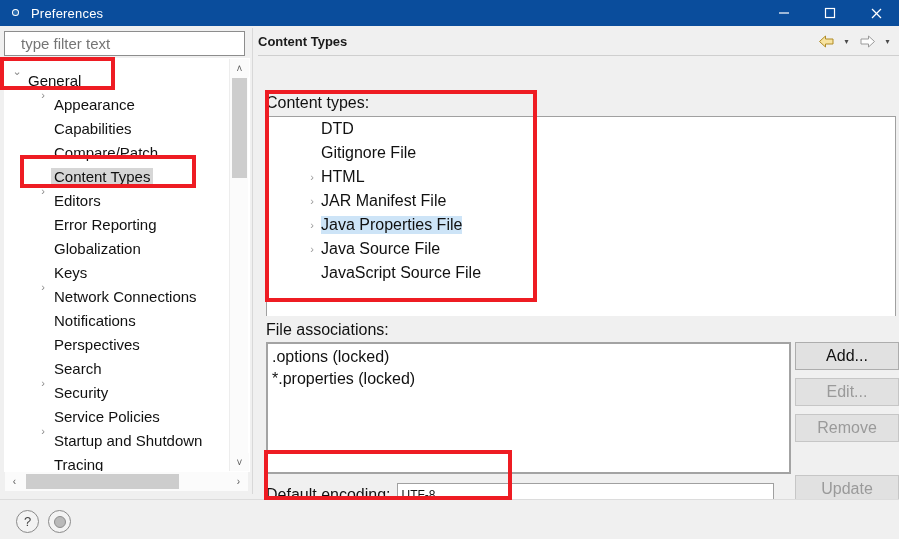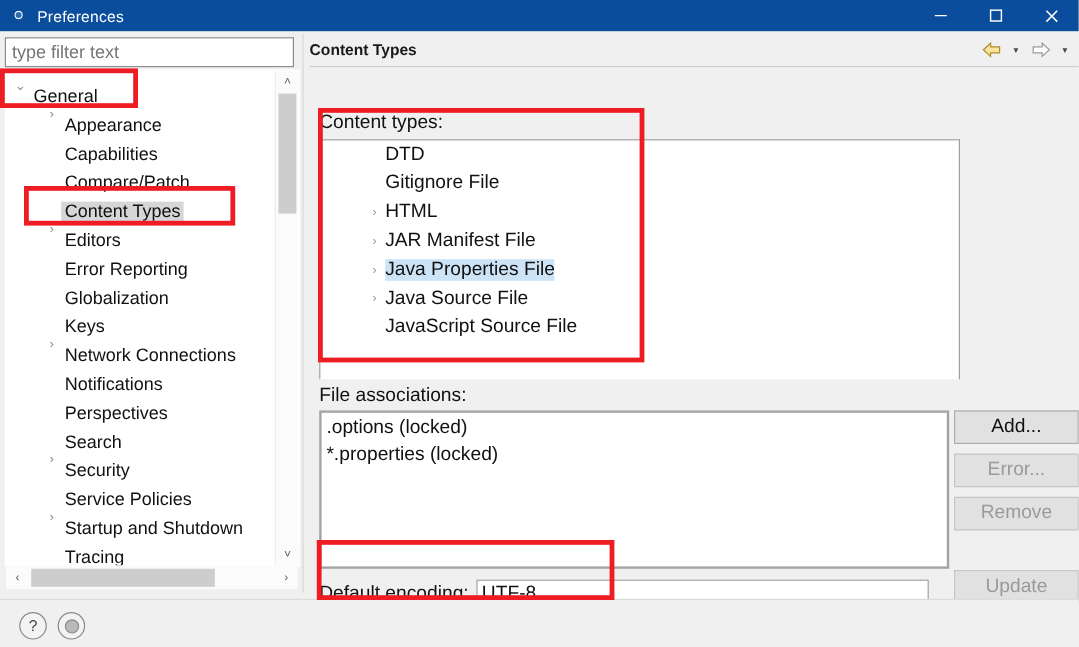--- a/index.html
+++ b/index.html
@@ -44,21 +44,21 @@
 
   
   .filter-wrap{
     position:absolute;left:4px;top:31px;width:241px;height:25px;
     background:#ffffff;border:1px solid #8d8d8d;box-sizing:border-box;
     display:flex;align-items:center;
   }
   .filter-input{
     border:0;outline:0;background:transparent;width:100%;
     font-family:"Liberation Sans", sans-serif;font-size:15px;color:#5a5a5a;
-    padding:0 5px;
+    padding:0 16px;
   }
   .tree{
     position:absolute;left:4px;top:58px;width:246px;height:414px;
     background:#ffffff;border:1px solid #ffffff;box-sizing:border-box;
     overflow:hidden;
   }
   .tree-items{position:absolute;left:0;top:0;width:229px;}
   .tree-item{
     height:24px;display:flex;align-items:center;font-size:15px;color:#111;
     white-space:nowrap;
@@ -111,21 +111,21 @@
   .nav-btn{width:22px;height:22px;display:flex;align-items:center;justify-content:center;}
   .nav-caret{width:15px;height:22px;display:flex;align-items:center;justify-content:center;color:#4a4a4a;font-size:8px;}
 
   .desc{
     position:absolute;left:8px;top:36px;font-size:16px;color:#111;white-space:nowrap;
   }
   .link{color:#1464a0;text-decoration:underline;}
 
   .lbl-ct{position:absolute;left:8px;top:66px;font-size:16px;color:#111;}
   .listbox-ct{
-    position:absolute;left:8px;top:88px;width:534px;height:200px;
+    position:absolute;left:8px;top:88px;width:630px;height:200px;
     background:#ffffff;border:1px solid #a0a0a0;border-bottom:0;box-sizing:border-box;
     overflow:hidden;
   }
   .ct-row{
     height:24px;display:flex;align-items:center;font-size:16px;color:#111;
     padding-left:36px;position:relative;white-space:nowrap;
   }
   .ct-row .cttwisty{
     position:absolute;left:38px;width:14px;text-align:center;color:#9a9a9a;font-size:11px;
   }
@@ -137,21 +137,21 @@
     position:absolute;left:8px;top:314px;width:525px;height:132px;
     background:#ffffff;border:2px solid #a3a3a3;box-sizing:border-box;
     padding:4px 0 0 4px;overflow:hidden;
   }
   .fa-row{height:22px;font-size:16px;color:#111;white-space:nowrap;}
 
   .enc-row{position:absolute;left:8px;top:455px;display:flex;align-items:center;}
   .enc-label{font-size:16px;color:#111;margin-right:6px;white-space:nowrap;}
   .enc-input{
     width:377px;height:24px;background:#ffffff;border:1px solid #a0a0a0;
-    box-sizing:border-box;font-family:"Liberation Sans", sans-serif;font-size:16px;
+    box-sizing:border-box;font-family:"Liberation Sans", sans-serif;font-size:12px;
     color:#111;padding:0 4px;outline:0;
   }
 
   .sidebtns{position:absolute;left:537px;top:314px;width:104px;}
   .sbtn{
     width:104px;height:28px;margin-bottom:8px;
     background:#e1e1e1;border:1px solid #adadad;box-sizing:border-box;
     font-family:"Liberation Sans", sans-serif;font-size:16px;color:#111;
     display:flex;align-items:center;justify-content:center;
   }
@@ -349,21 +349,21 @@
     <div class="lbl-fa">File associations:</div>
     <div class="listbox-fa">
       <div id="fa-rows">
           <div class="fa-row">.options (locked)</div>
           <div class="fa-row">*.properties (locked)</div>
         </div>
     </div>
 
     <div class="sidebtns">
       <div class="sbtn">Add...</div>
-      <div class="sbtn disabled">Error...</div>
+      <div class="sbtn disabled">Edit...</div>
       <div class="sbtn disabled">Remove</div>
       <div class="sbtn disabled update">Update</div>
     </div>
 
     <div class="enc-row">
       <span class="enc-label">Default encoding:</span>
       <input class="enc-input" type="text" value="UTF-8" style="">
     </div>
   </div>
 

